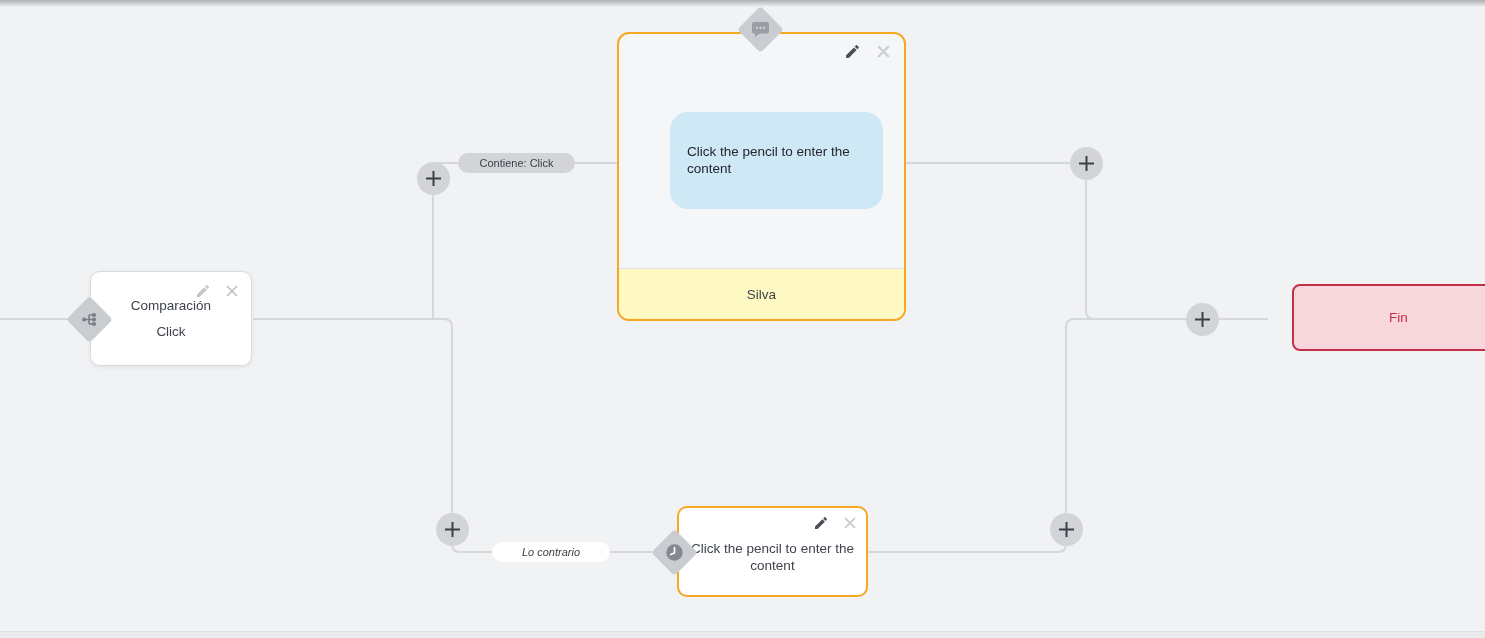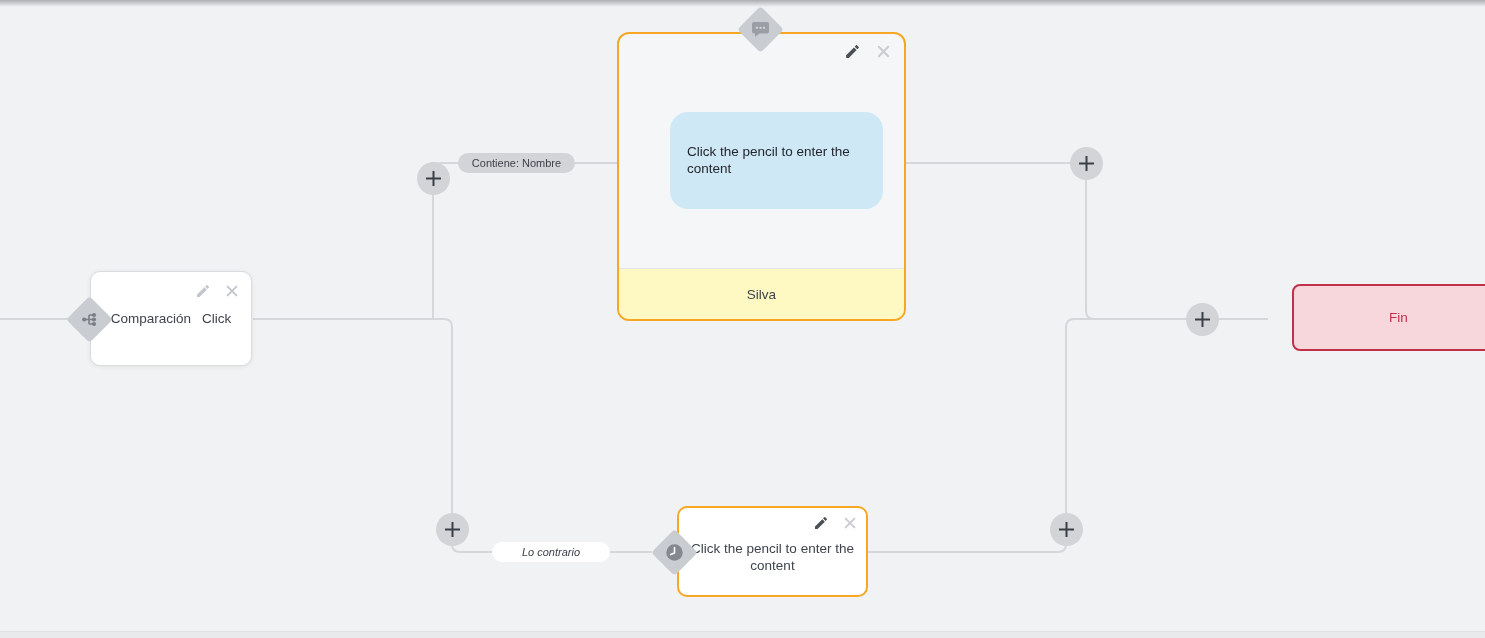--- a/index.html
+++ b/index.html
@@ -19,21 +19,21 @@
   }
   svg.wires{position:absolute; left:0; top:0;}
   .wire{stroke:#d5d7da; stroke-width:2; fill:none;}
 
   
   .node{position:absolute; box-sizing:border-box;}
   .node-comparison{
     left:90px; top:271px; width:162px; height:95px;
     background:#ffffff; border:1px solid #d9dbdf; border-radius:10px;
     box-shadow:0 1px 4px rgba(40,44,52,.08);
-    display:flex; flex-direction:row; justify-content:center; align-items:center; gap:11px;
+    display:flex; flex-direction:column; justify-content:center; align-items:center; gap:11px;
     color:#3e434c; font-size:13.5px;
   }
   .node-message{
     left:617px; top:32px; width:289px; height:289px;
     background:#f5f6f8; border:2px solid #f6a723; border-radius:12px;
   }
   .bubble{
     position:absolute; left:51px; top:78px; width:213px; height:97px;
     background:#cfe8f6; border-radius:18px; box-sizing:border-box;
     padding:15px 17px; color:#23262c; font-size:13.5px; line-height:1.22;
@@ -97,21 +97,21 @@
 
   <svg class="wires" width="1485" height="638">
     <path class="wire" d="M0 319 H68"></path>
     <path class="wire" d="M253 319 H444 Q452 319 452 327 V544 Q452 552 460 552 H652"></path>
     <path class="wire" d="M433 319 V171 Q433 163 441 163 H617"></path>
     <path class="wire" d="M906 163 H1078 Q1086 163 1086 171 V311 Q1086 319 1094 319 H1268"></path>
     <path class="wire" d="M868 552 H1058 Q1066 552 1066 544 V327 Q1066 319 1074 319 H1100"></path>
   </svg>
 
   <div class="pill pill-gray" style="left:458px; top:153px; min-width:117px;">
-    <span>Contiene: Nombre</span>
+    <span>Contiene: Click</span>
   </div>
   <div class="pill pill-white" style="left:492px; top:542px; min-width:118px;">
     <span>Lo contrario</span>
   </div>
 
   <div class="plus-btn" style="left:416.5px; top:161.5px;">
     <svg width="17" height="17" viewBox="0 0 17 17">
       <path d="M8.5 1 V16 M1 8.5 H16" stroke="#3b3f48" stroke-width="2" fill="none"></path>
     </svg>
   </div>

